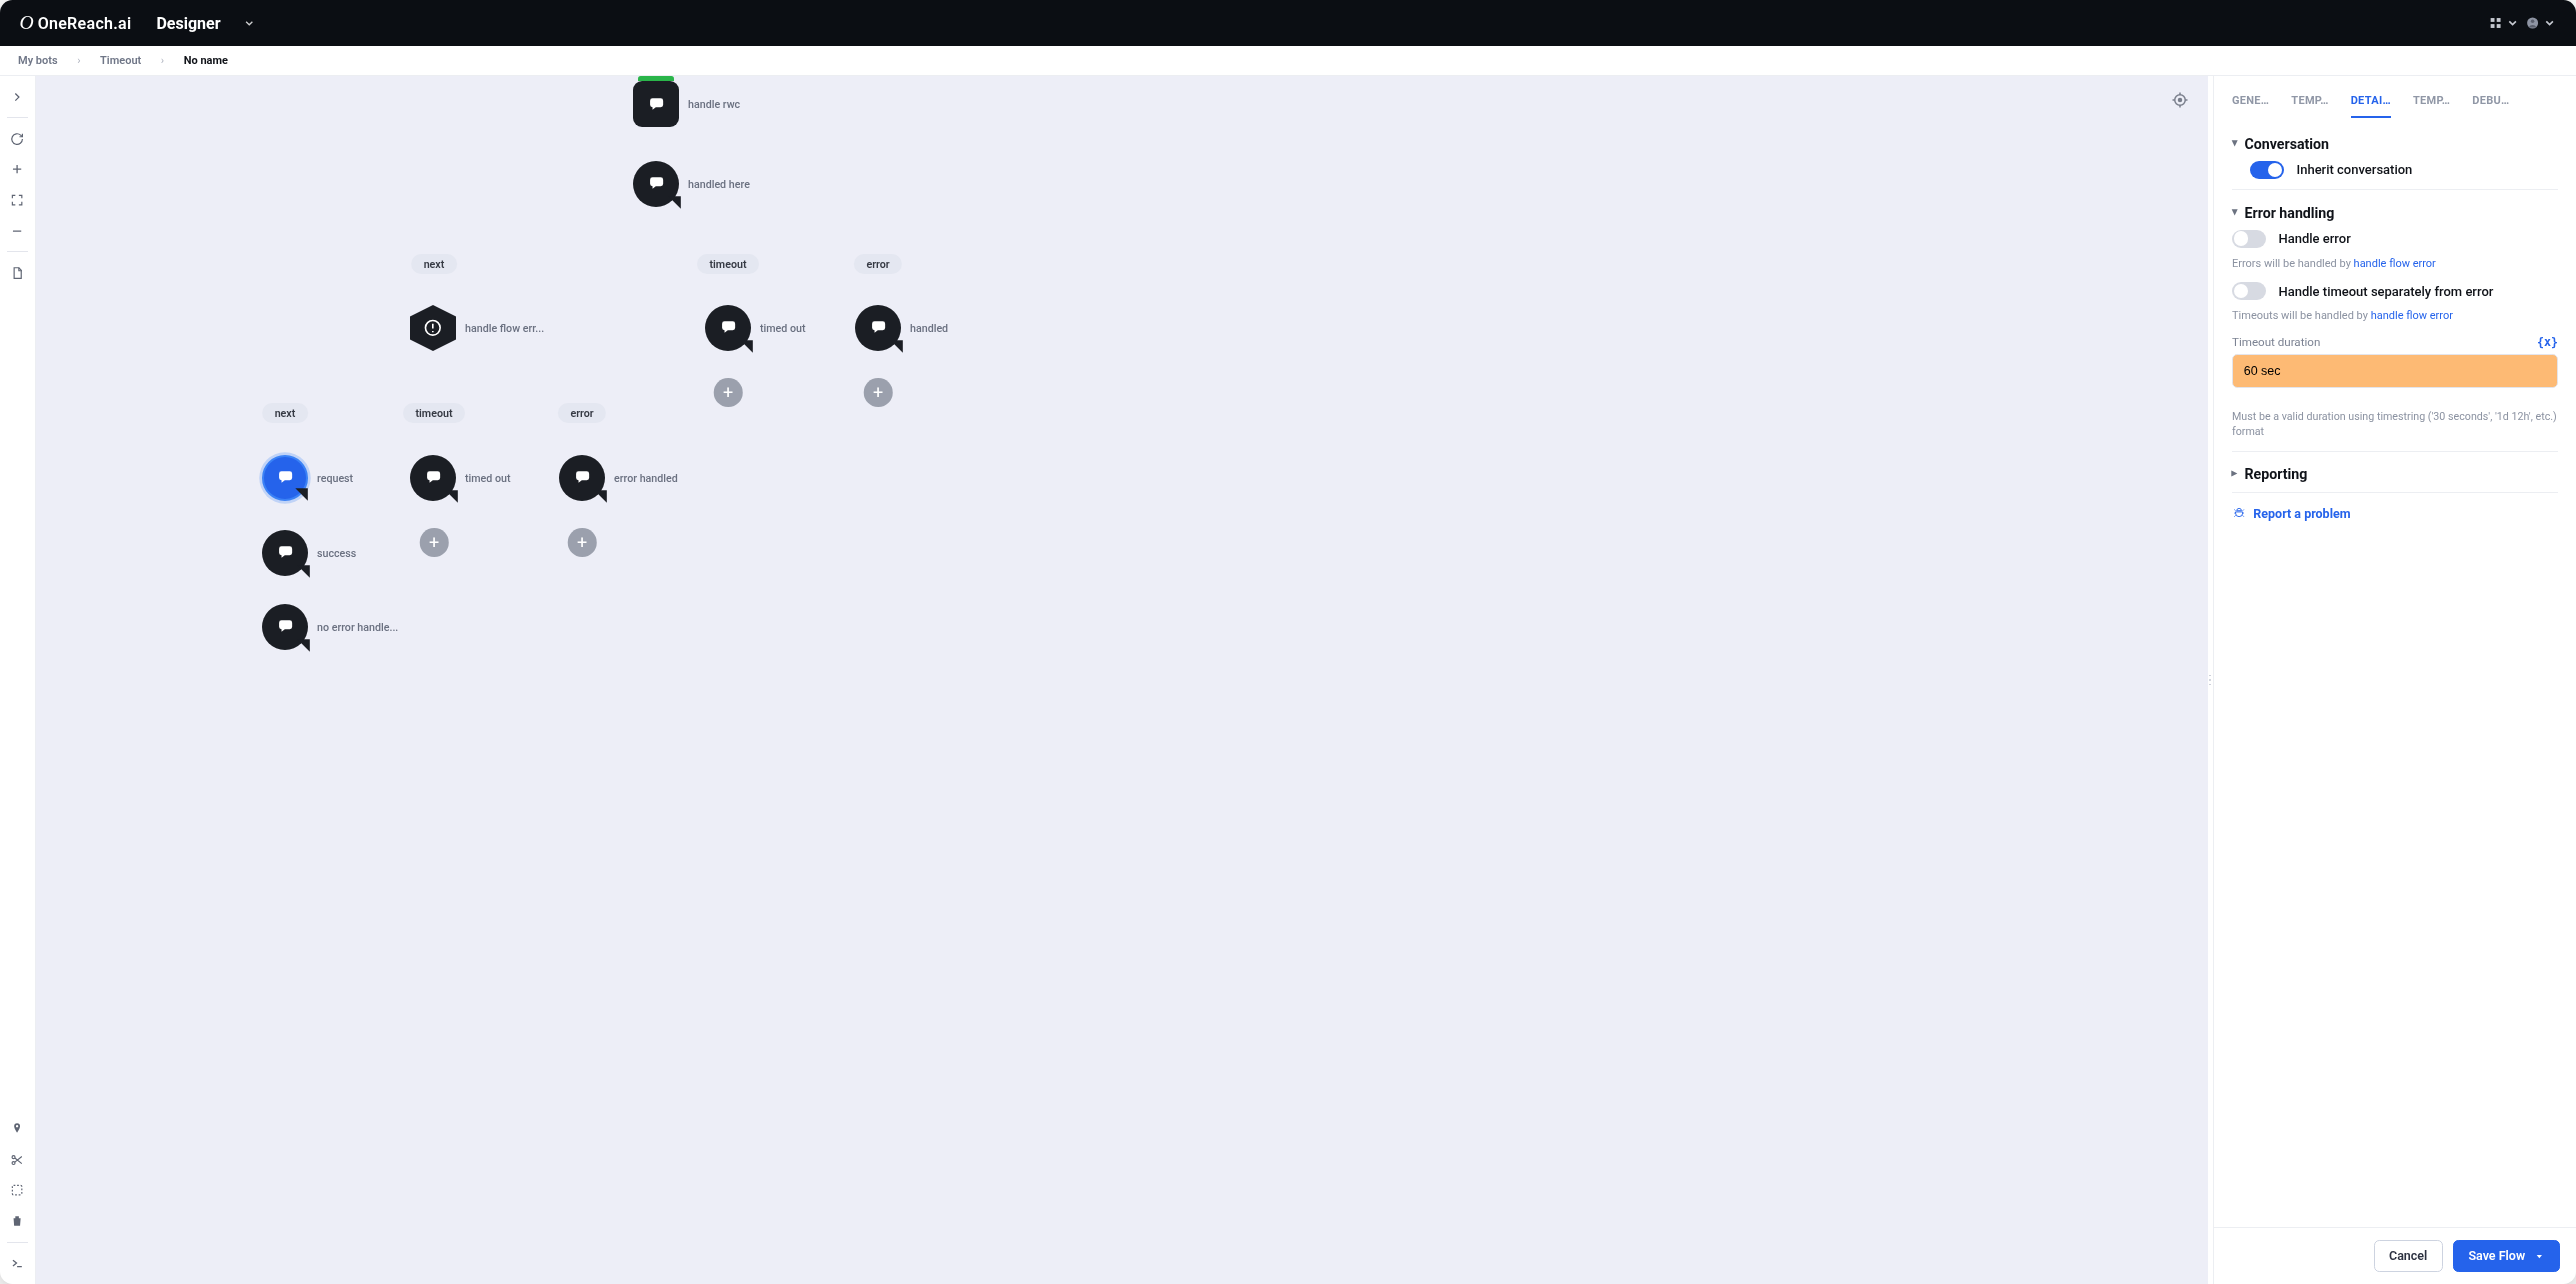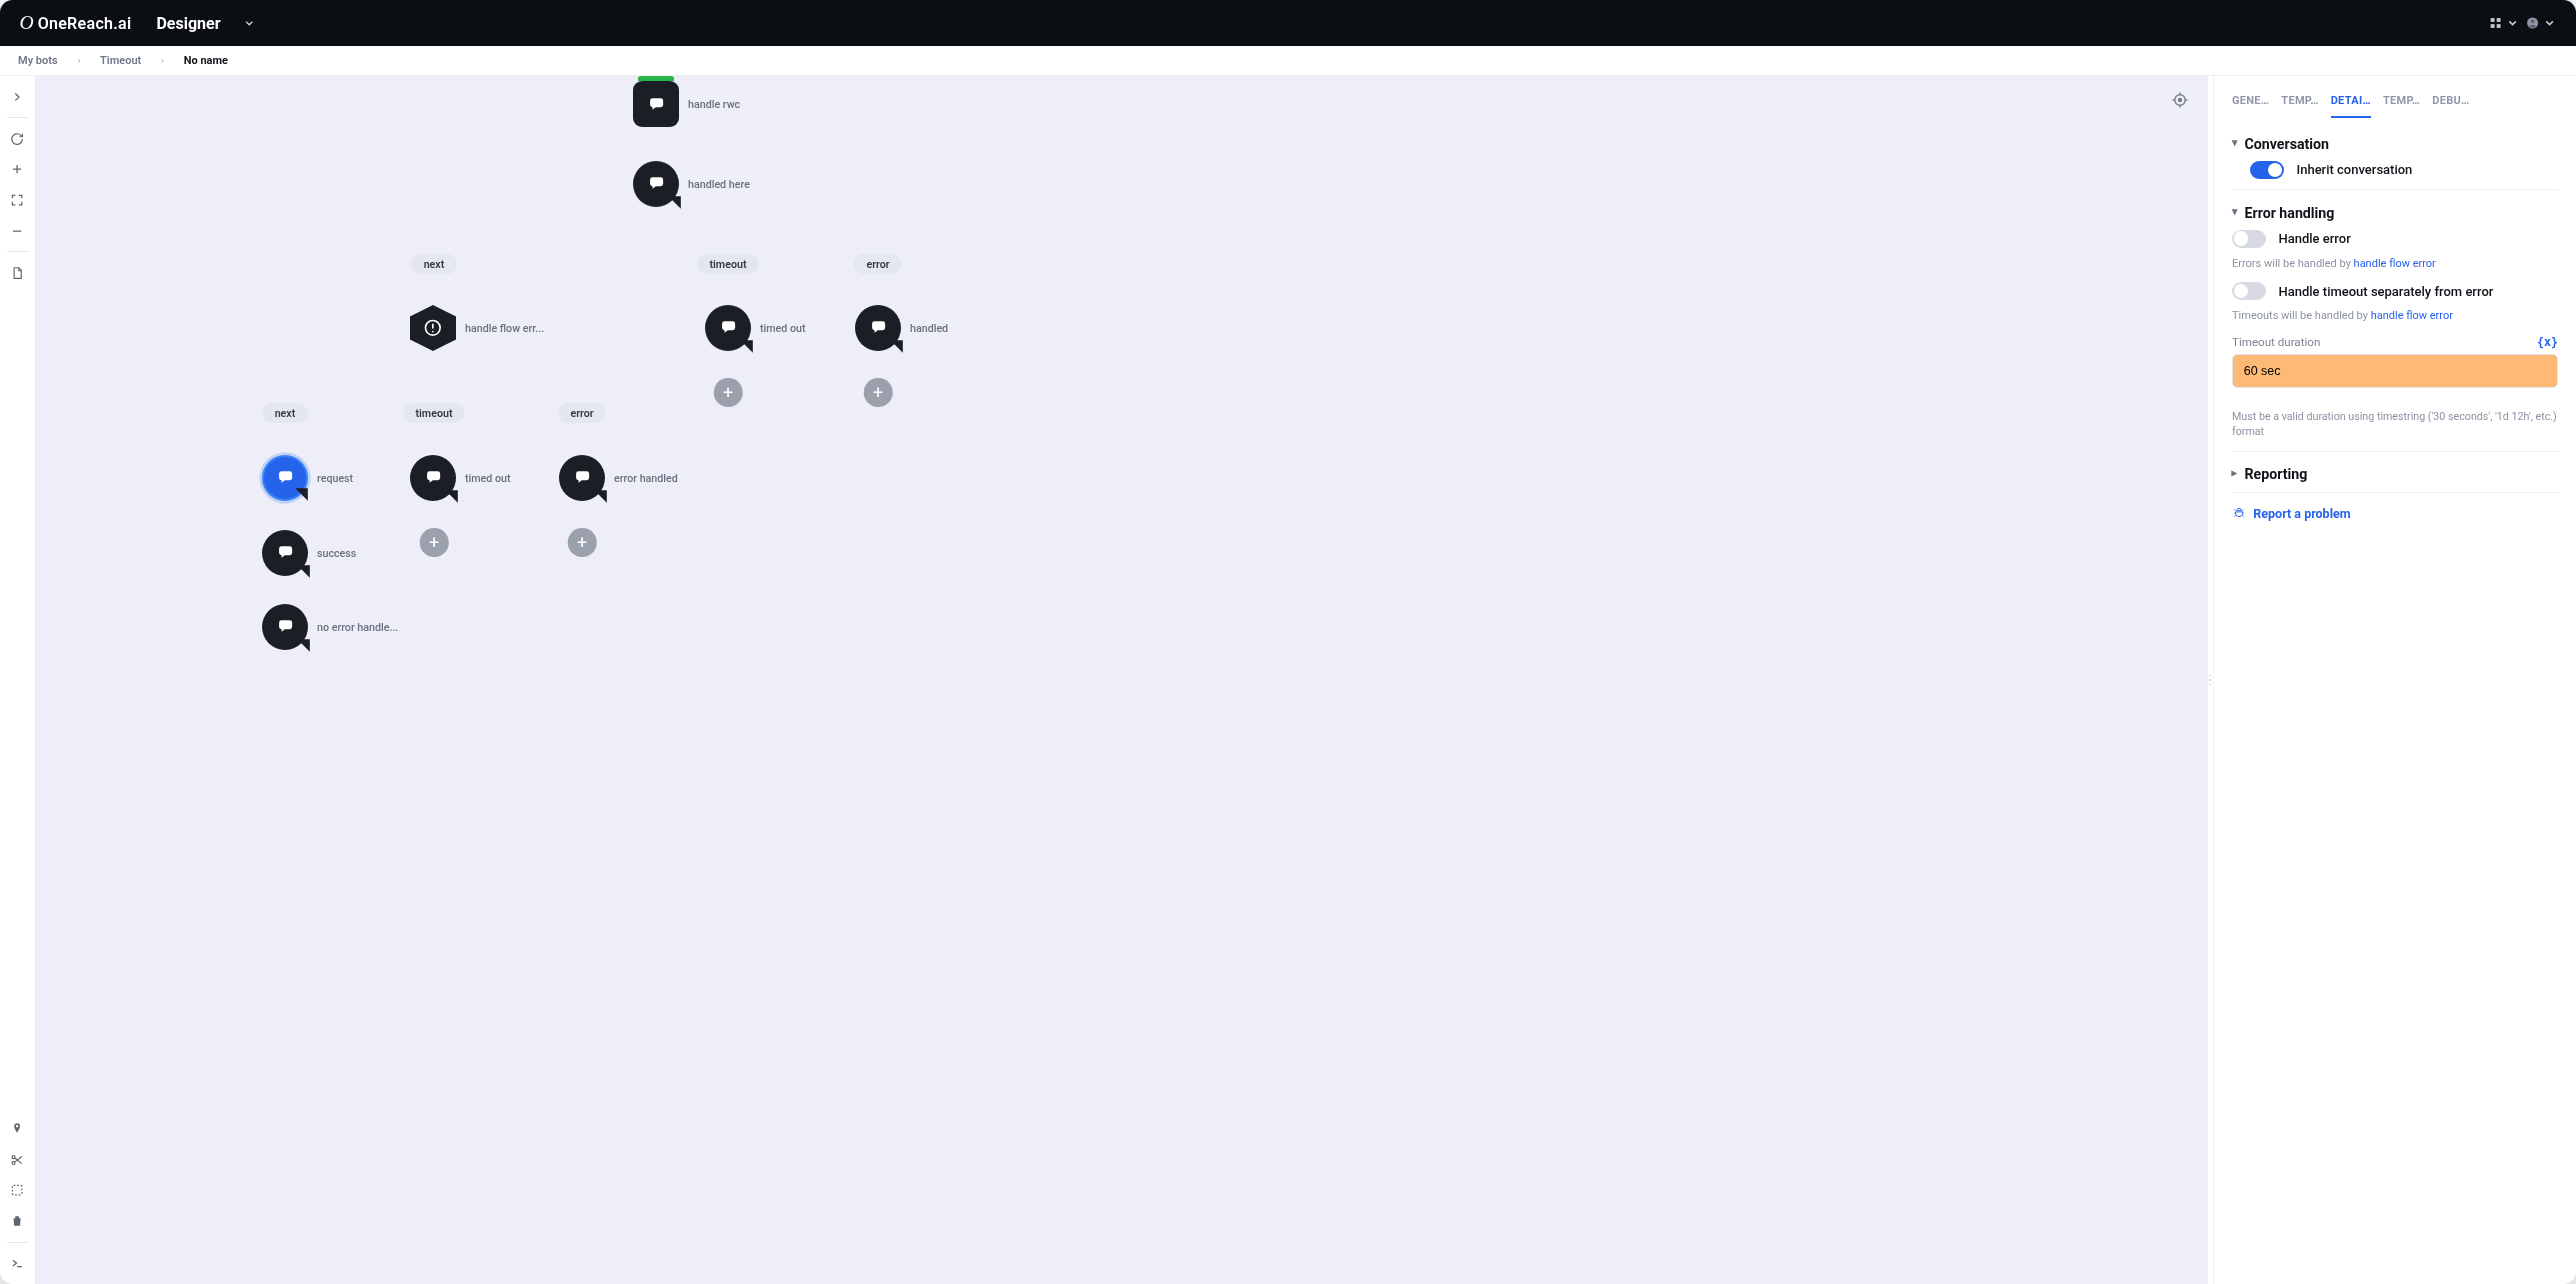--- a/index.html
+++ b/index.html
@@ -57,21 +57,21 @@
 
 .top-sq{width:46px;height:46px;border-radius:9px;background:var(--node);display:flex;align-items:center;justify-content:center;position:relative}
 .top-sq .cap{position:absolute;top:-5.3px;left:5.3px;right:5.3px;height:5.3px;background:#2ab54a;border-radius:2.7px 2.7px 0 0}
 .top-sq svg{width:19.6px;height:19.6px;color:#fff}
 
 .chip{position:absolute;background:var(--chip);color:#363a44;font-size:10.7px;font-weight:600;padding:3.6px 12.5px;border-radius:10.7px;transform:translateX(-50%)}
 .addbtn{position:absolute;width:28.5px;height:28.5px;border-radius:50%;background:var(--add-grey);color:#fff;display:flex;align-items:center;justify-content:center;font-size:18px;font-weight:400;transform:translateX(-50%);cursor:pointer}
 
 
 .panel{width:363px;border-left:0.9px solid #eceef2;display:flex;flex-direction:column}
-.tabs{display:flex;gap:12px;padding:18px 18px 0;color:#9097a6;font-weight:700;font-size:11px}
+.tabs{display:flex;gap:22px;padding:18px 18px 0;color:#9097a6;font-weight:700;font-size:11px}
 .tabs span{cursor:pointer;padding-bottom:9px;letter-spacing:0.3px}
 .tabs .active{color:var(--blue);border-bottom:2.7px solid var(--blue)}
 .pbody{flex:1;overflow-y:auto;padding:3.6px 18px 10.7px}
 .sec-title{display:flex;align-items:center;gap:7.1px;font-size:14.2px;font-weight:700;margin:14.2px 0 9px;cursor:pointer}
 .sec-title .caret{color:#6b7280;font-size:10.7px;transform:translateY(-0.9px)}
 .sec-title.collapsed .caret{transform:rotate(-90deg) translateY(-0.9px)}
 .divider{height:0.9px;background:#eceef2;margin:10.7px 0}
 
 .row{display:flex;align-items:center;gap:12.5px;margin:9px 0}
 .toggle{width:34px;height:18px;border-radius:889px;background:#d7dae2;position:relative;cursor:pointer;flex:none}
@@ -424,17 +424,26 @@
         <div class="divider"></div>
 
         <div class="report">
           <svg viewBox="0 0 24 24" fill="currentColor">
               <path d="M12 4a4 4 0 0 1 4 4H8a4 4 0 0 1 4-4zm-6 6h12v2a6 6 0 1 1-12 0zM4 12h2m12 0h2M6 8l-2-2m14 2 2-2M6 16l-2 2m14-2 2 2" stroke="currentColor" stroke-width="1.6" fill="none"></path>
             </svg>
           <span>Report a problem</span>
         </div>
       </div>
 
+      <div class="footer">
+        <div class="btn secondary">Cancel</div>
+        <div class="btn primary">
+          <span>Save Flow</span>
+          <svg viewBox="0 0 24 24" fill="currentColor">
+              <path d="M6 9h12l-6 7z"></path>
+            </svg>
+        </div>
+      </div>
     </div>
 
   </div>
 </div>
 
 
 </body></html>

